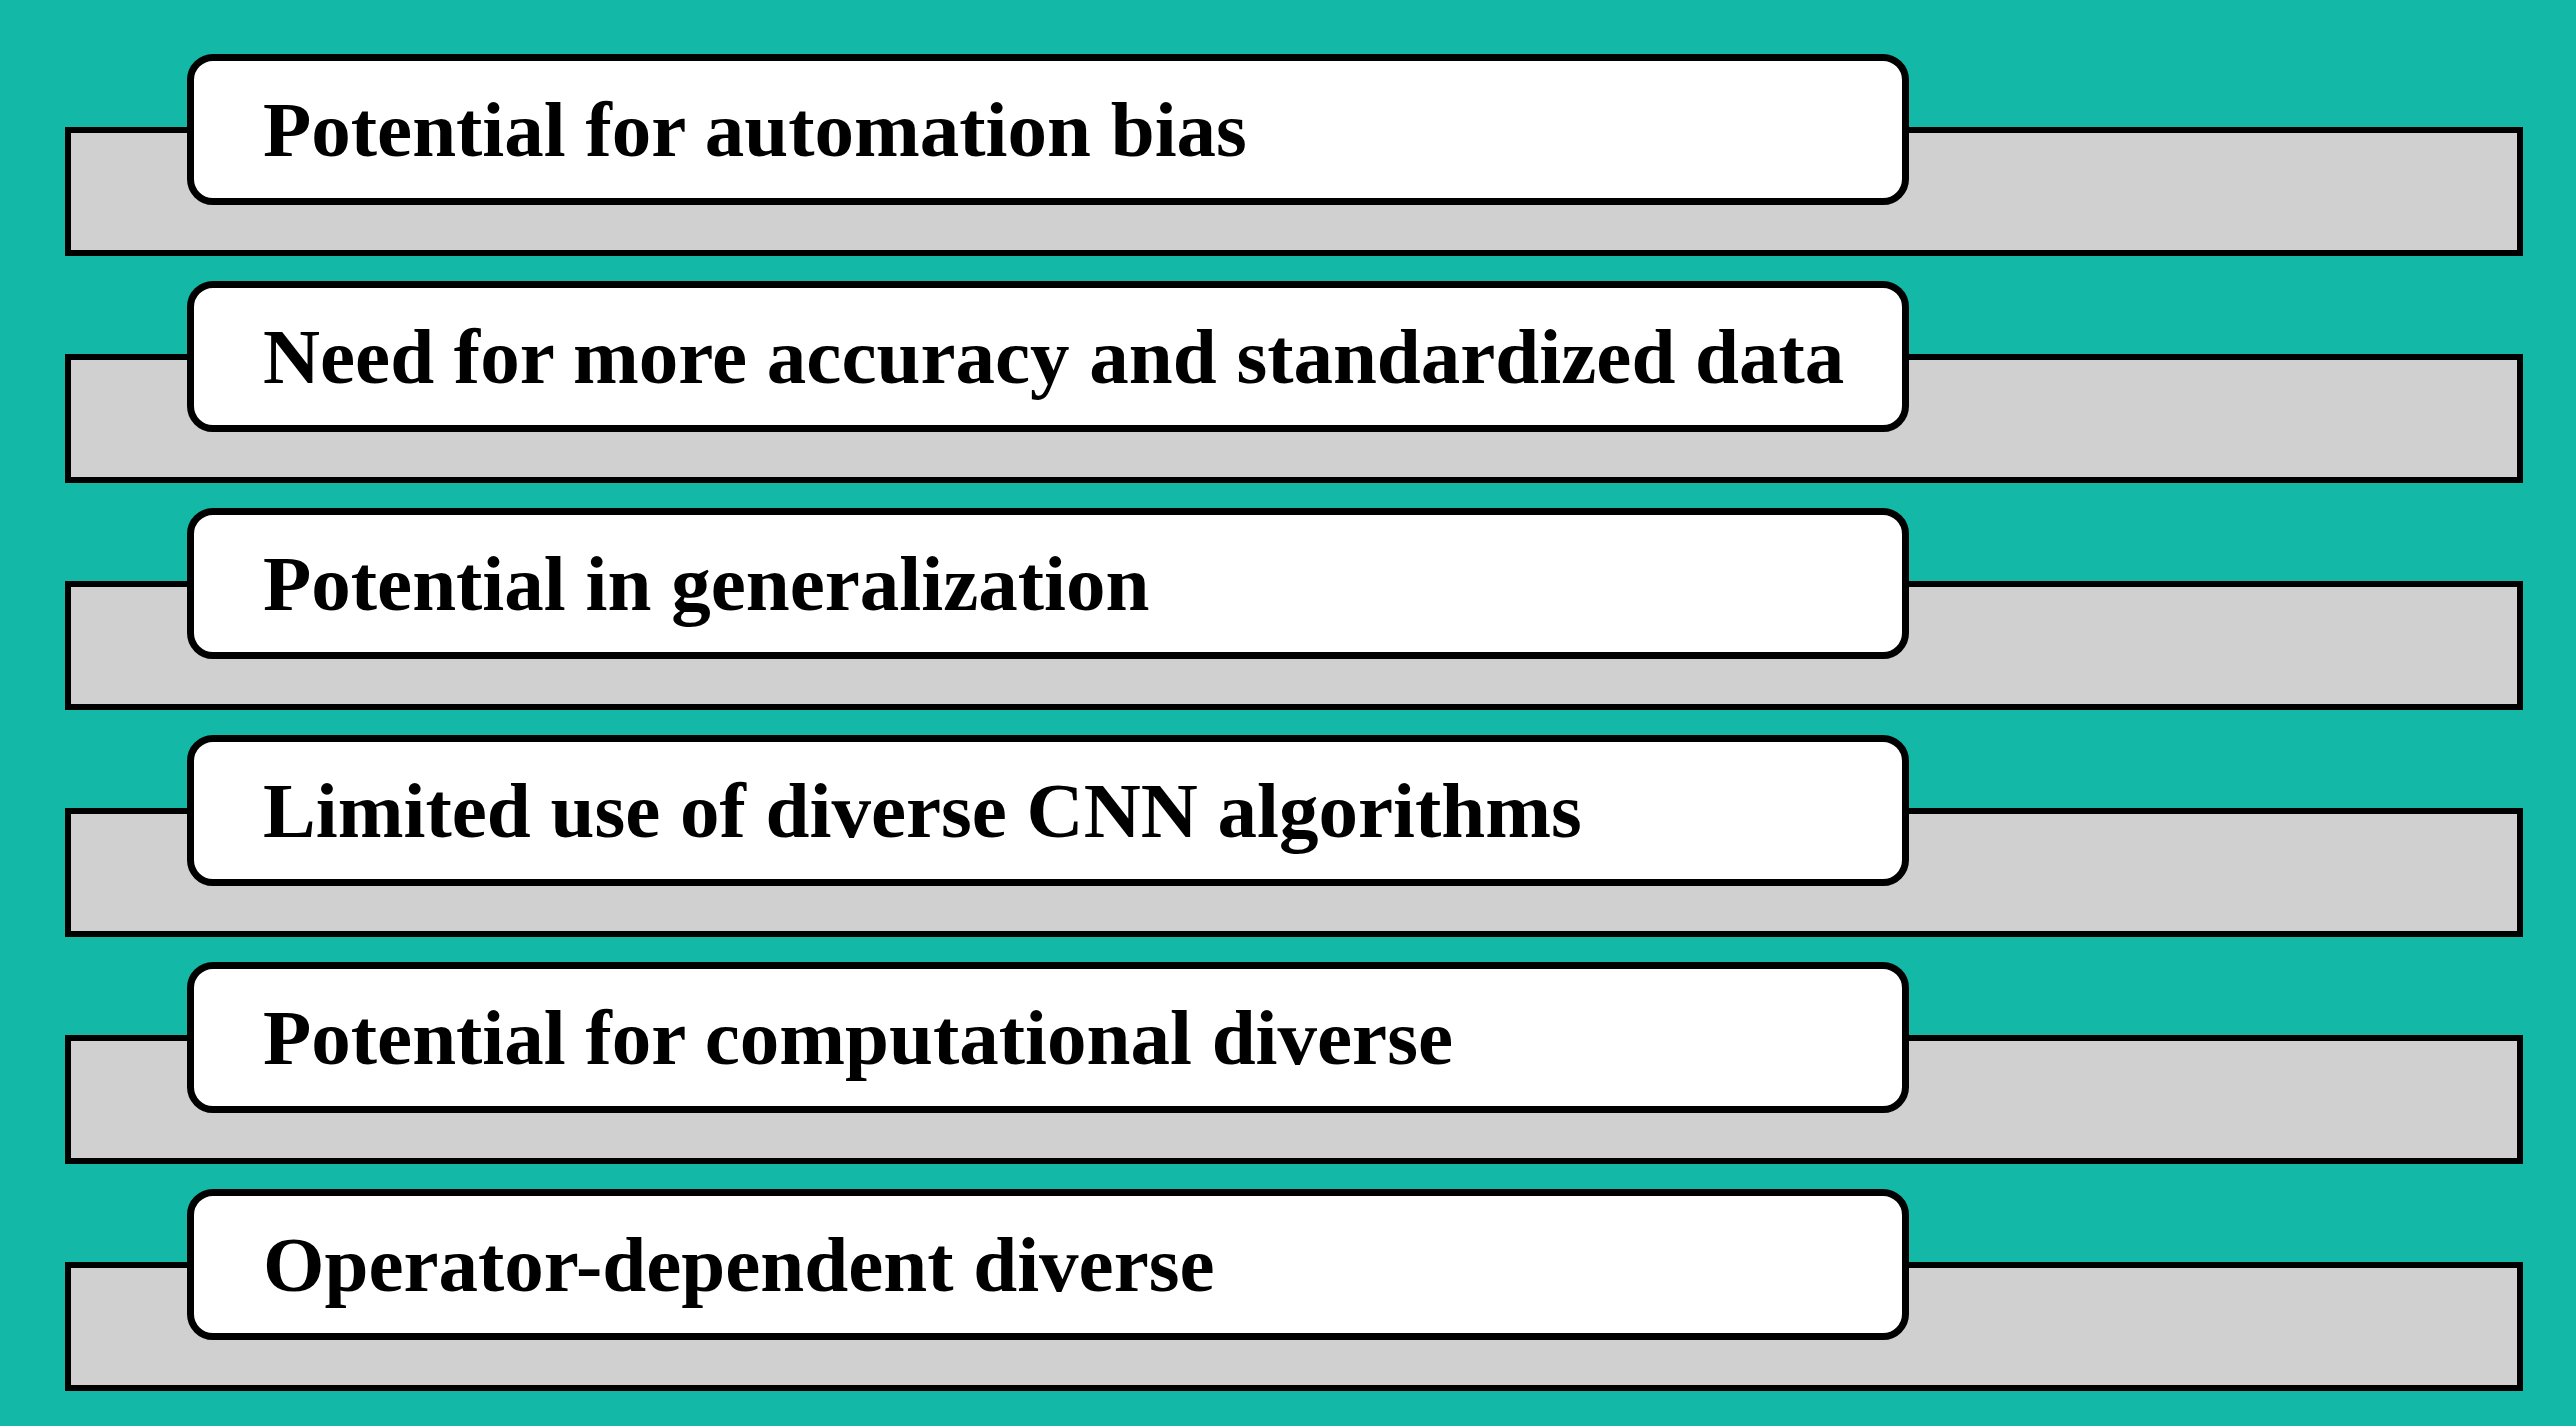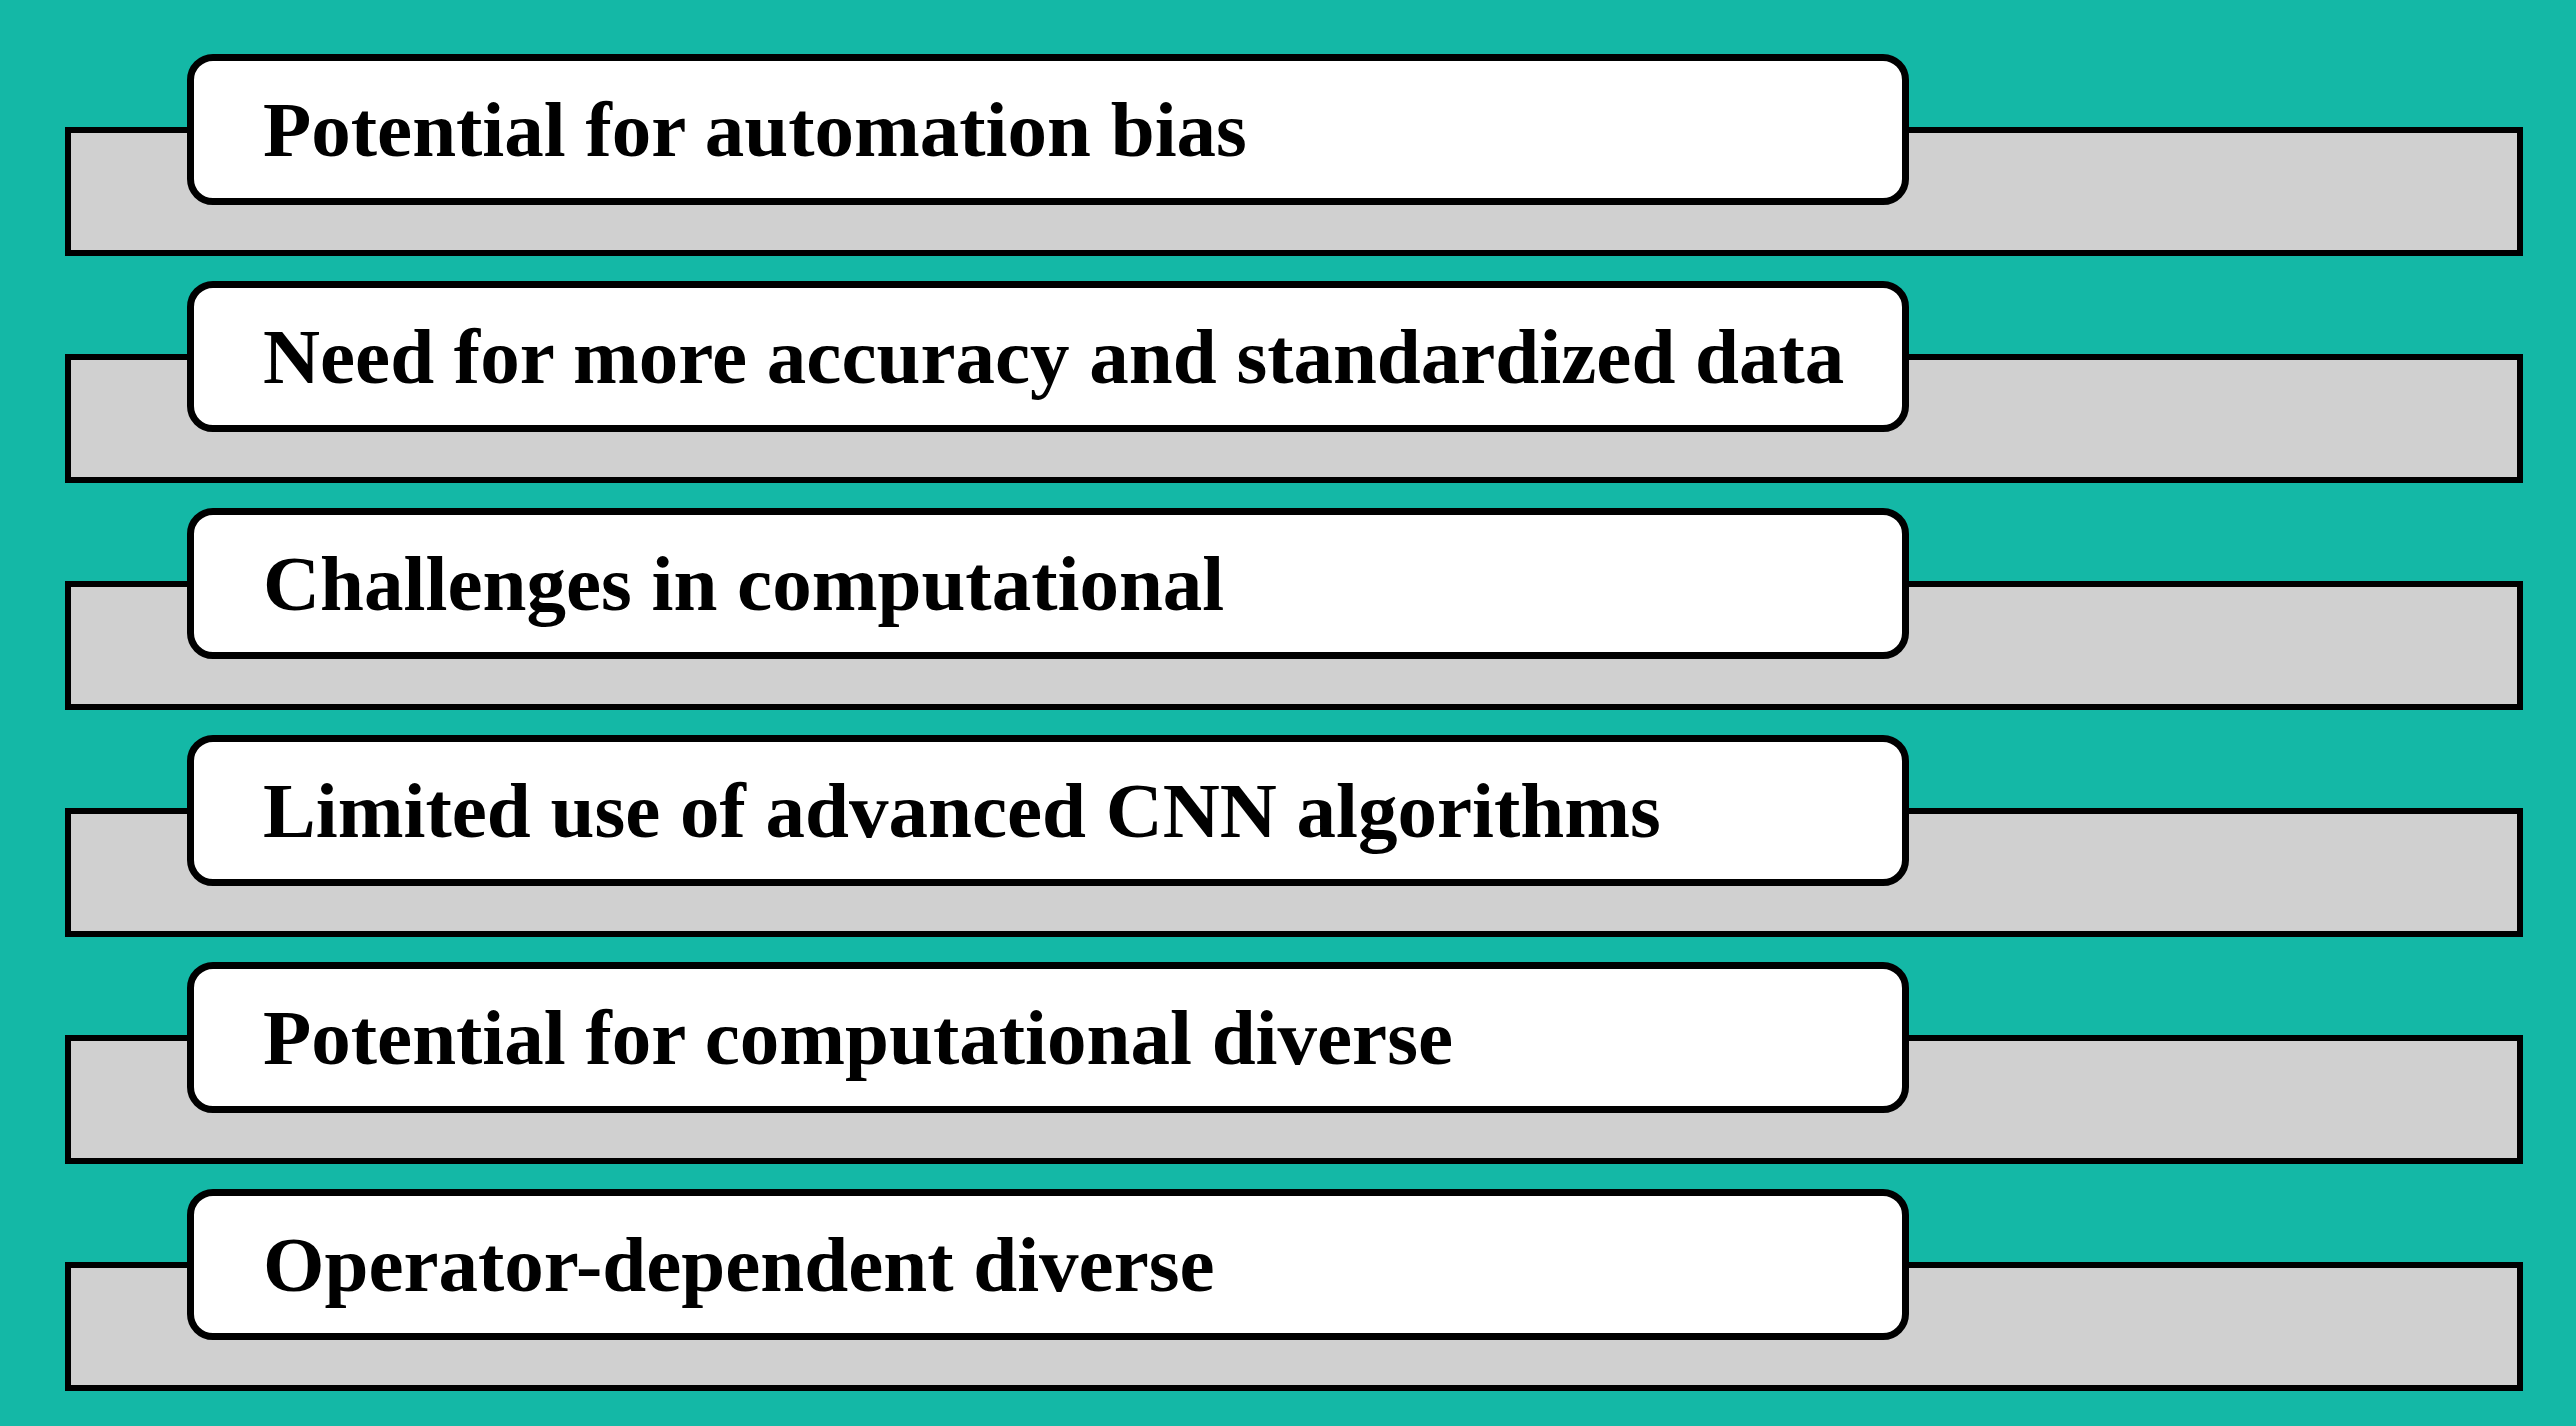--- a/index.html
+++ b/index.html
@@ -81,28 +81,28 @@
   <div class="row">
     <div class="bar"></div>
     <div class="box">
       <span class="label">Need for more accuracy and standardized data</span>
     </div>
   </div>
 
   <div class="row">
     <div class="bar"></div>
     <div class="box">
-      <span class="label">Challenges in computational</span>
+      <span class="label">Potential in generalization</span>
     </div>
   </div>
 
   <div class="row">
     <div class="bar"></div>
     <div class="box">
-      <span class="label">Limited use of advanced CNN algorithms</span>
+      <span class="label">Limited use of diverse CNN algorithms</span>
     </div>
   </div>
 
   <div class="row">
     <div class="bar"></div>
     <div class="box">
       <span class="label">Potential for computational diverse</span>
     </div>
   </div>
 

